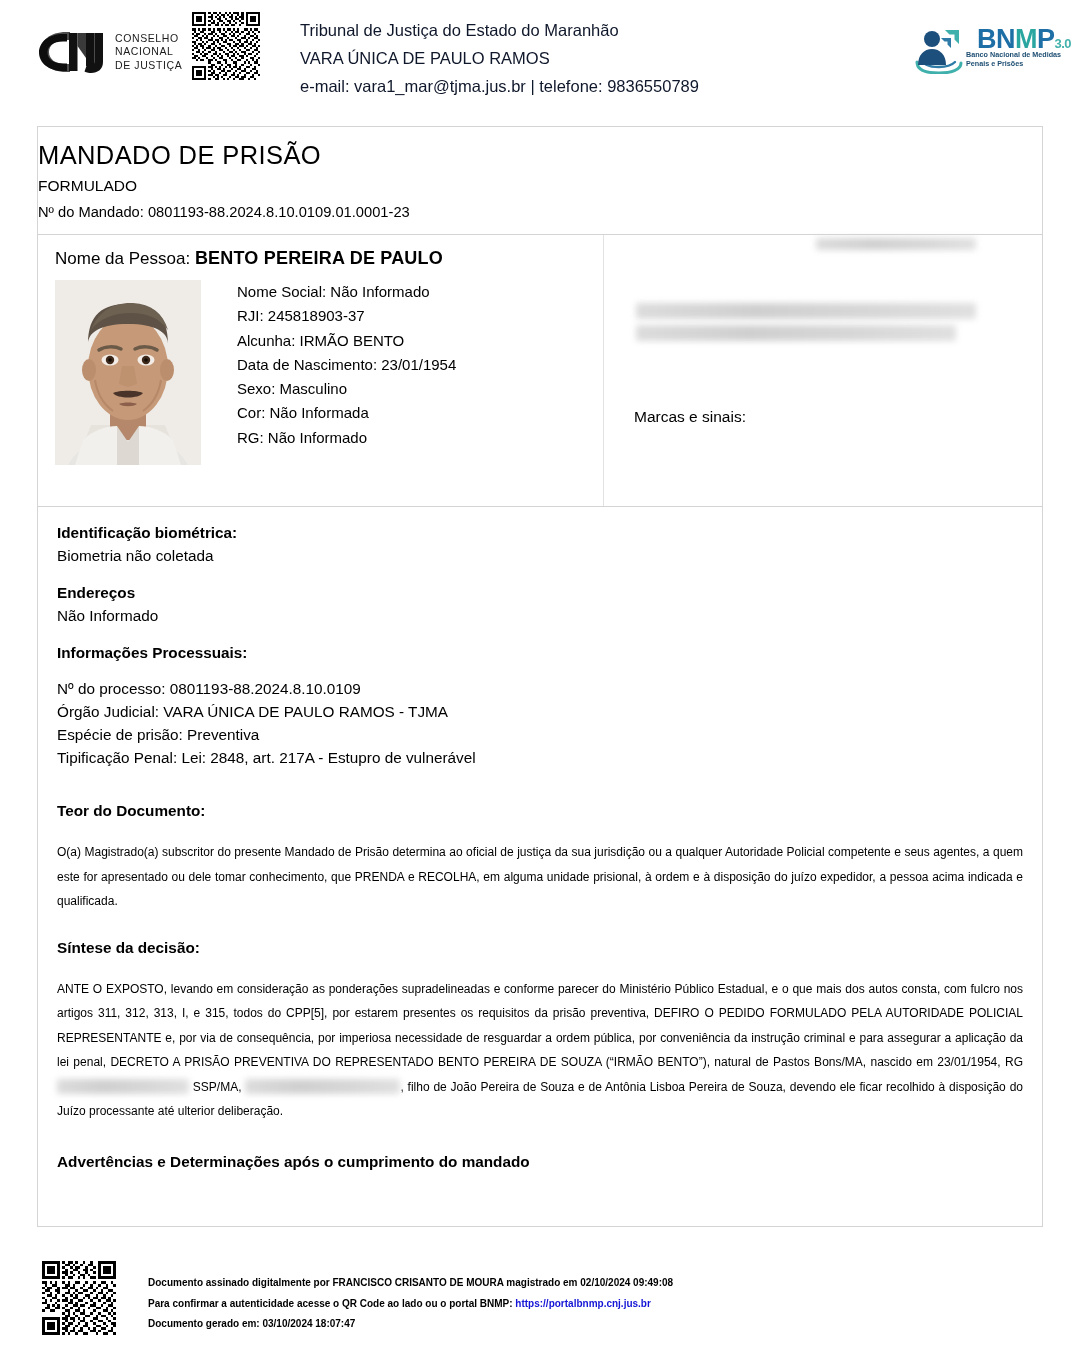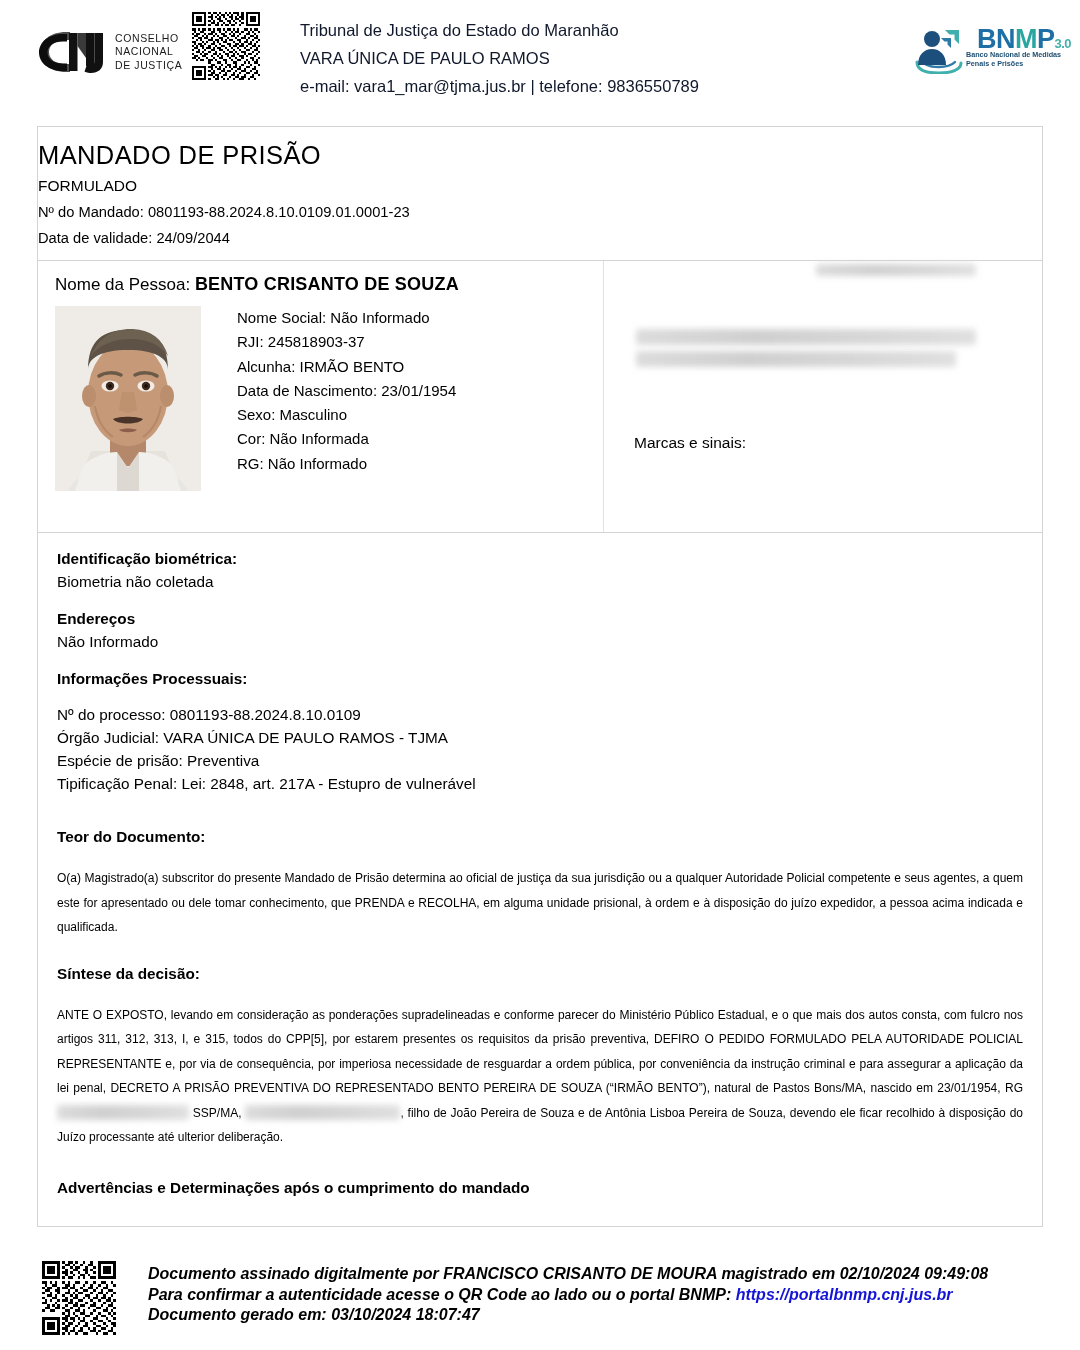--- a/index.html
+++ b/index.html
@@ -182,27 +182,26 @@
     left: 0; top: 1258px;
     width: 1080px;
     display: flex;
     align-items: flex-start;
   }
   .qr-footer {
     position: absolute; left: 42px; top: 3px;
     width: 74px; height: 74px;
   }
   .footer-text {
-    position: absolute; left: 148px; top: 6px;
-    font-size: 16px;
+    position: absolute; left: 148px; top: 15px;
+    font-size: 10px;
     line-height: 20.5px;
     font-weight: 700;
     color: #000;
     white-space: nowrap;
-    font-style: italic;
   }
   .footer-link { color: #1414d6; font-weight: 700; }
 </style>
 </head>
 <body>
 
 <div class="page-header">
 
   <div class="cnj-logo">
     <svg class="cnj-mark" viewBox="0 0 72 48">
@@ -543,28 +542,27 @@
     </div>
   </div>
 </div>
 
 <div class="doc-frame">
 
   <div class="title-block">
     <div class="doc-title">MANDADO DE PRISÃO</div>
     <div class="doc-subtitle">FORMULADO</div>
     <div class="doc-line">Nº do Mandado: 0801193-88.2024.8.10.0109.01.0001-23</div>
-    <div class="doc-line">Data de validade:  24/09/2044</div>
   </div>
 
   <div class="person-section">
     <div class="person-left">
       <div class="person-name-row">
         <span>Nome da Pessoa:</span>
-        <span class="person-name-value">BENTO CRISANTO DE SOUZA</span>
+        <span class="person-name-value">BENTO PEREIRA DE PAULO</span>
       </div>
       <div class="person-body">
         <div class="mugshot">
           <svg viewBox="0 0 146 185" width="146" height="185">
             <rect width="146" height="185" fill="#efece8"></rect>
             <ellipse cx="73" cy="196" rx="62" ry="40" fill="#e8e6e2"></ellipse>
             <path d="M20 185 L36 145 L110 145 L126 185 Z" fill="#e6e3dd"></path>
             <path d="M55 132 L55 160 L91 160 L91 132 Z" fill="#b5886b"></path>
             <ellipse cx="73" cy="88" rx="40" ry="52" fill="#c69a78"></ellipse>
             <ellipse cx="34" cy="90" rx="7" ry="11" fill="#bb8e6d"></ellipse>

